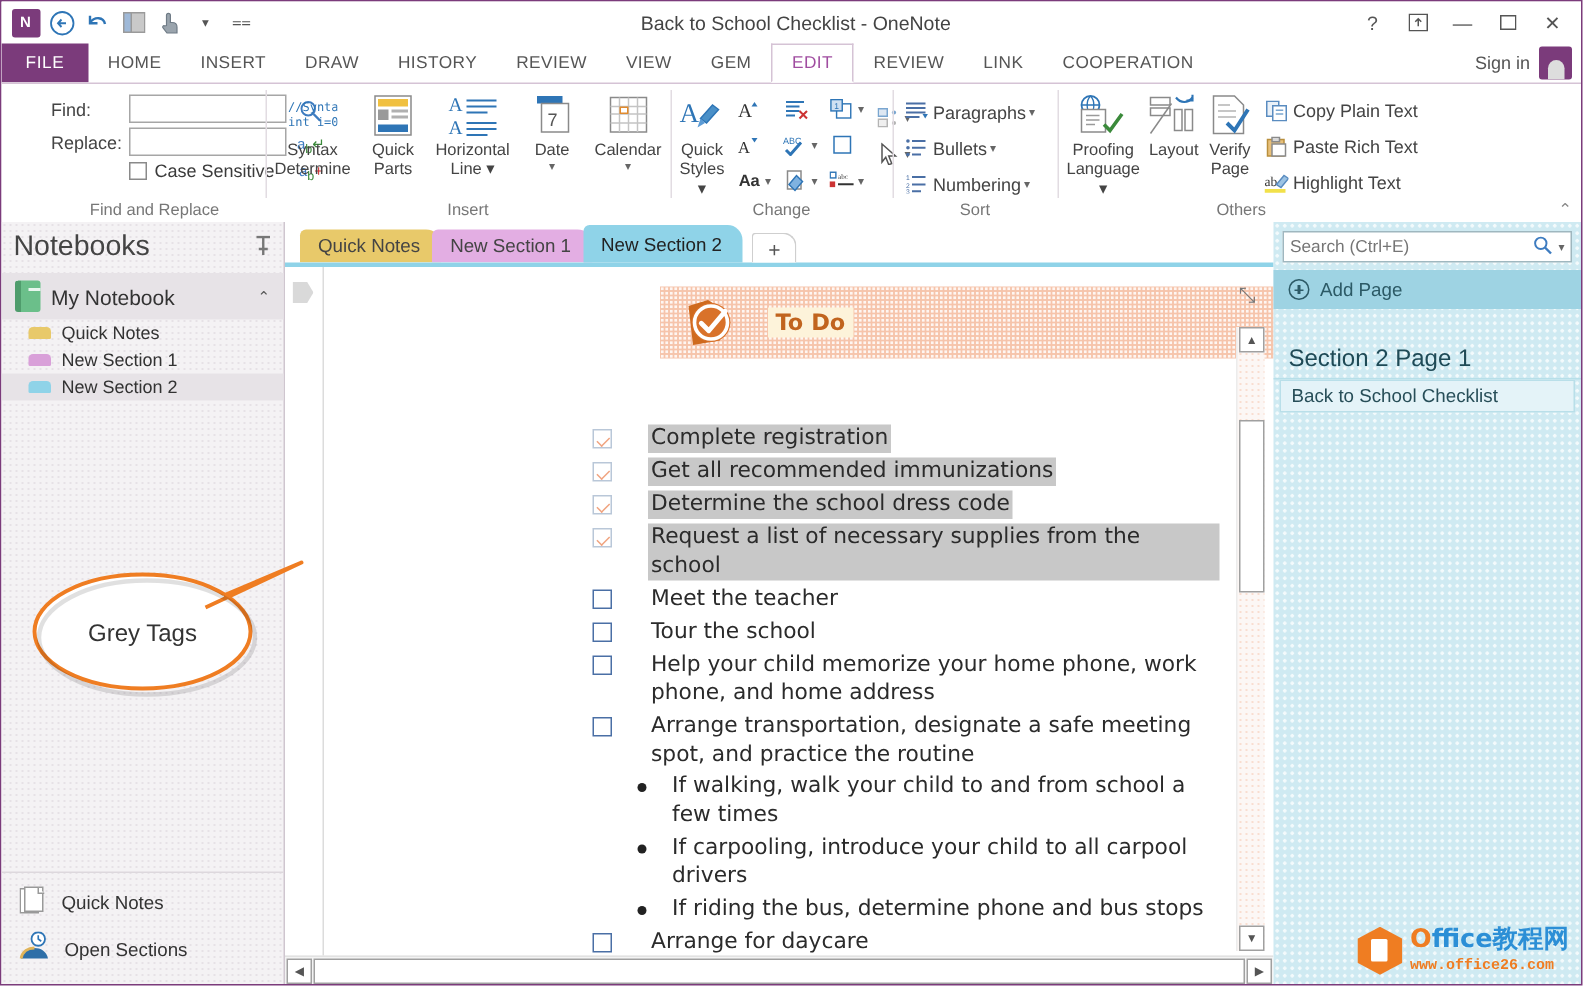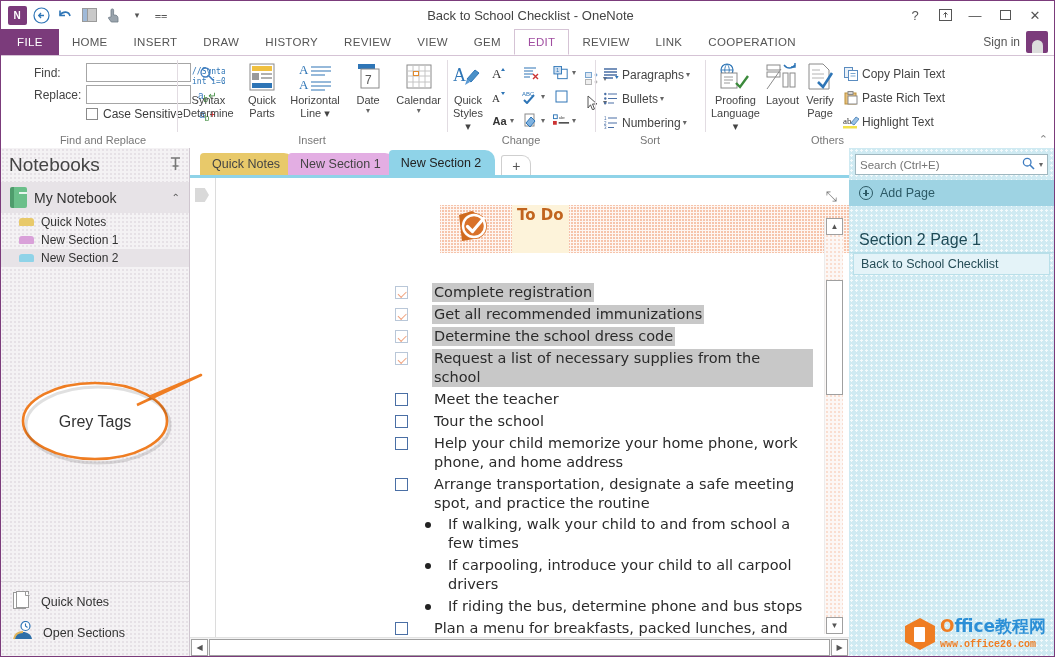--- a/index.html
+++ b/index.html
@@ -82,24 +82,24 @@
   .stab{ height:22px; padding:0 14px 0 12px; display:flex; align-items:center; font-size:12.5px; color:#444;
          border-radius:4px 10px 0 0; margin-right:-6px; position:relative;
          background-image:radial-gradient(rgba(255,255,255,.75) .8px, transparent .9px); background-size:4px 4px;}
   .stab.sel{ height:25px; z-index:5; color:#222;}
   .stabadd{ width:30px;height:20px;border:1px solid #cfcfcf;border-bottom:none;border-radius:3px 9px 0 0;background:#fff;
             display:flex;align-items:center;justify-content:center;color:#555;font-size:14px;margin-left:12px;z-index:1;}
   .canvas{ flex:1; position:relative; background:#fff; border-top:3px solid #8fd3e8; overflow:hidden;}
   .navarrow{ position:absolute; left:5px; top:10px; width:14px; height:14px; background:#d9d9d9; clip-path:polygon(0 0,70% 0,100% 50%,70% 100%,0 100%); }
   .canvrule{ position:absolute; left:25px; top:0; bottom:0; width:1px; background:#dcdcdc;}
 
-  .todohdr{ position:absolute; left:250px; top:27px; width:565px; height:48px;
+  .todohdr{ position:absolute; left:250px; top:13px; width:565px; height:48px;
             background:#f6c4ab;
             background-image:radial-gradient(rgba(255,255,255,.85) 1px, transparent 1.1px);
-            background-size:3px 3px; display:flex; padding-left:12px; gap:18px;}
+            background-size:3px 3px; display:flex; align-items:center; padding-left:12px; gap:18px;}
   .todo-mark{ width:42px;height:42px;position:relative;}
   .todo-txt{ background:#fdf3da; color:#c1641e; font-weight:bold; font-size:15px; padding:1px 5px; font-family:"DejaVu Sans", sans-serif;}
   .expand{ position:absolute; right:12px; top:10px; color:#777; font-size:14px; transform:rotate(0deg);}
 
   .list{ position:absolute; left:205px; top:105px; right:36px; bottom:0; }
   .li{ display:flex; align-items:flex-start; margin-bottom:3px; }
   .li .cb{ width:13px;height:13px;border:1.2px solid #4a6fa5;background:#fff;flex:none;margin-top:3px;}
   .li.done .cb{ border-color:#b9c7d8; position:relative;}
   .li.done .cb:after{ content:""; position:absolute; left:2px; top:4px; width:7px;height:3.5px;
                       border-left:1.6px solid #f0a37f;border-bottom:1.6px solid #f0a37f; transform:rotate(-45deg);}
@@ -688,20 +688,24 @@
           <div class="li bul">
             <span class="dot"></span>
             <span class="tx">If carpooling, introduce your child to all carpool drivers</span>
           </div>
           <div class="li bul">
             <span class="dot"></span>
             <span class="tx">If riding the bus, determine phone and bus stops</span>
           </div>
           <div class="li">
             <span class="cb"></span>
+            <span class="tx">Arrange for daycare</span>
+          </div>
+          <div class="li">
+            <span class="cb"></span>
             <span class="tx">Plan a menu for breakfasts, packed lunches, and after school snacks</span>
           </div>
         </div>
 
         <div class="vsb">
           <div class="bt up">▲</div>
           <div class="thumb"></div>
           <div class="bt dn">▼</div>
         </div>
         <div class="hsb">

